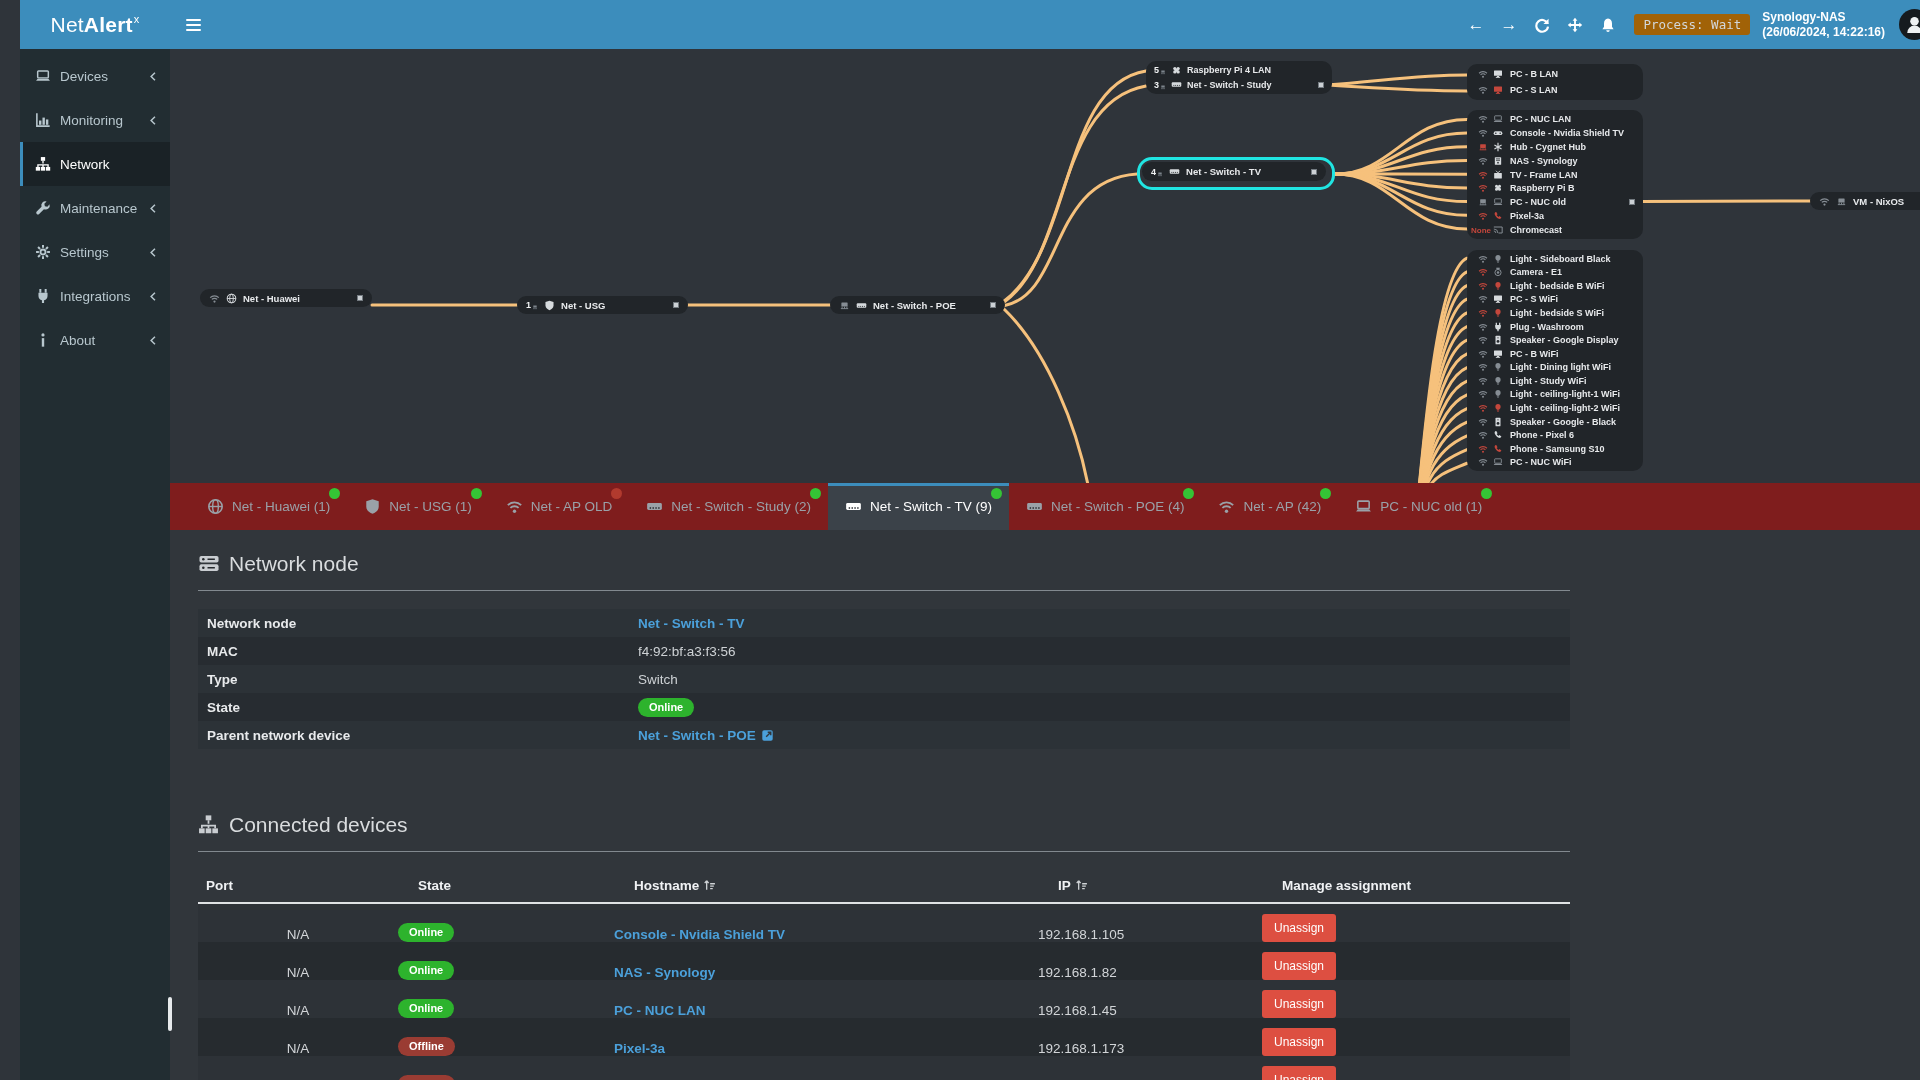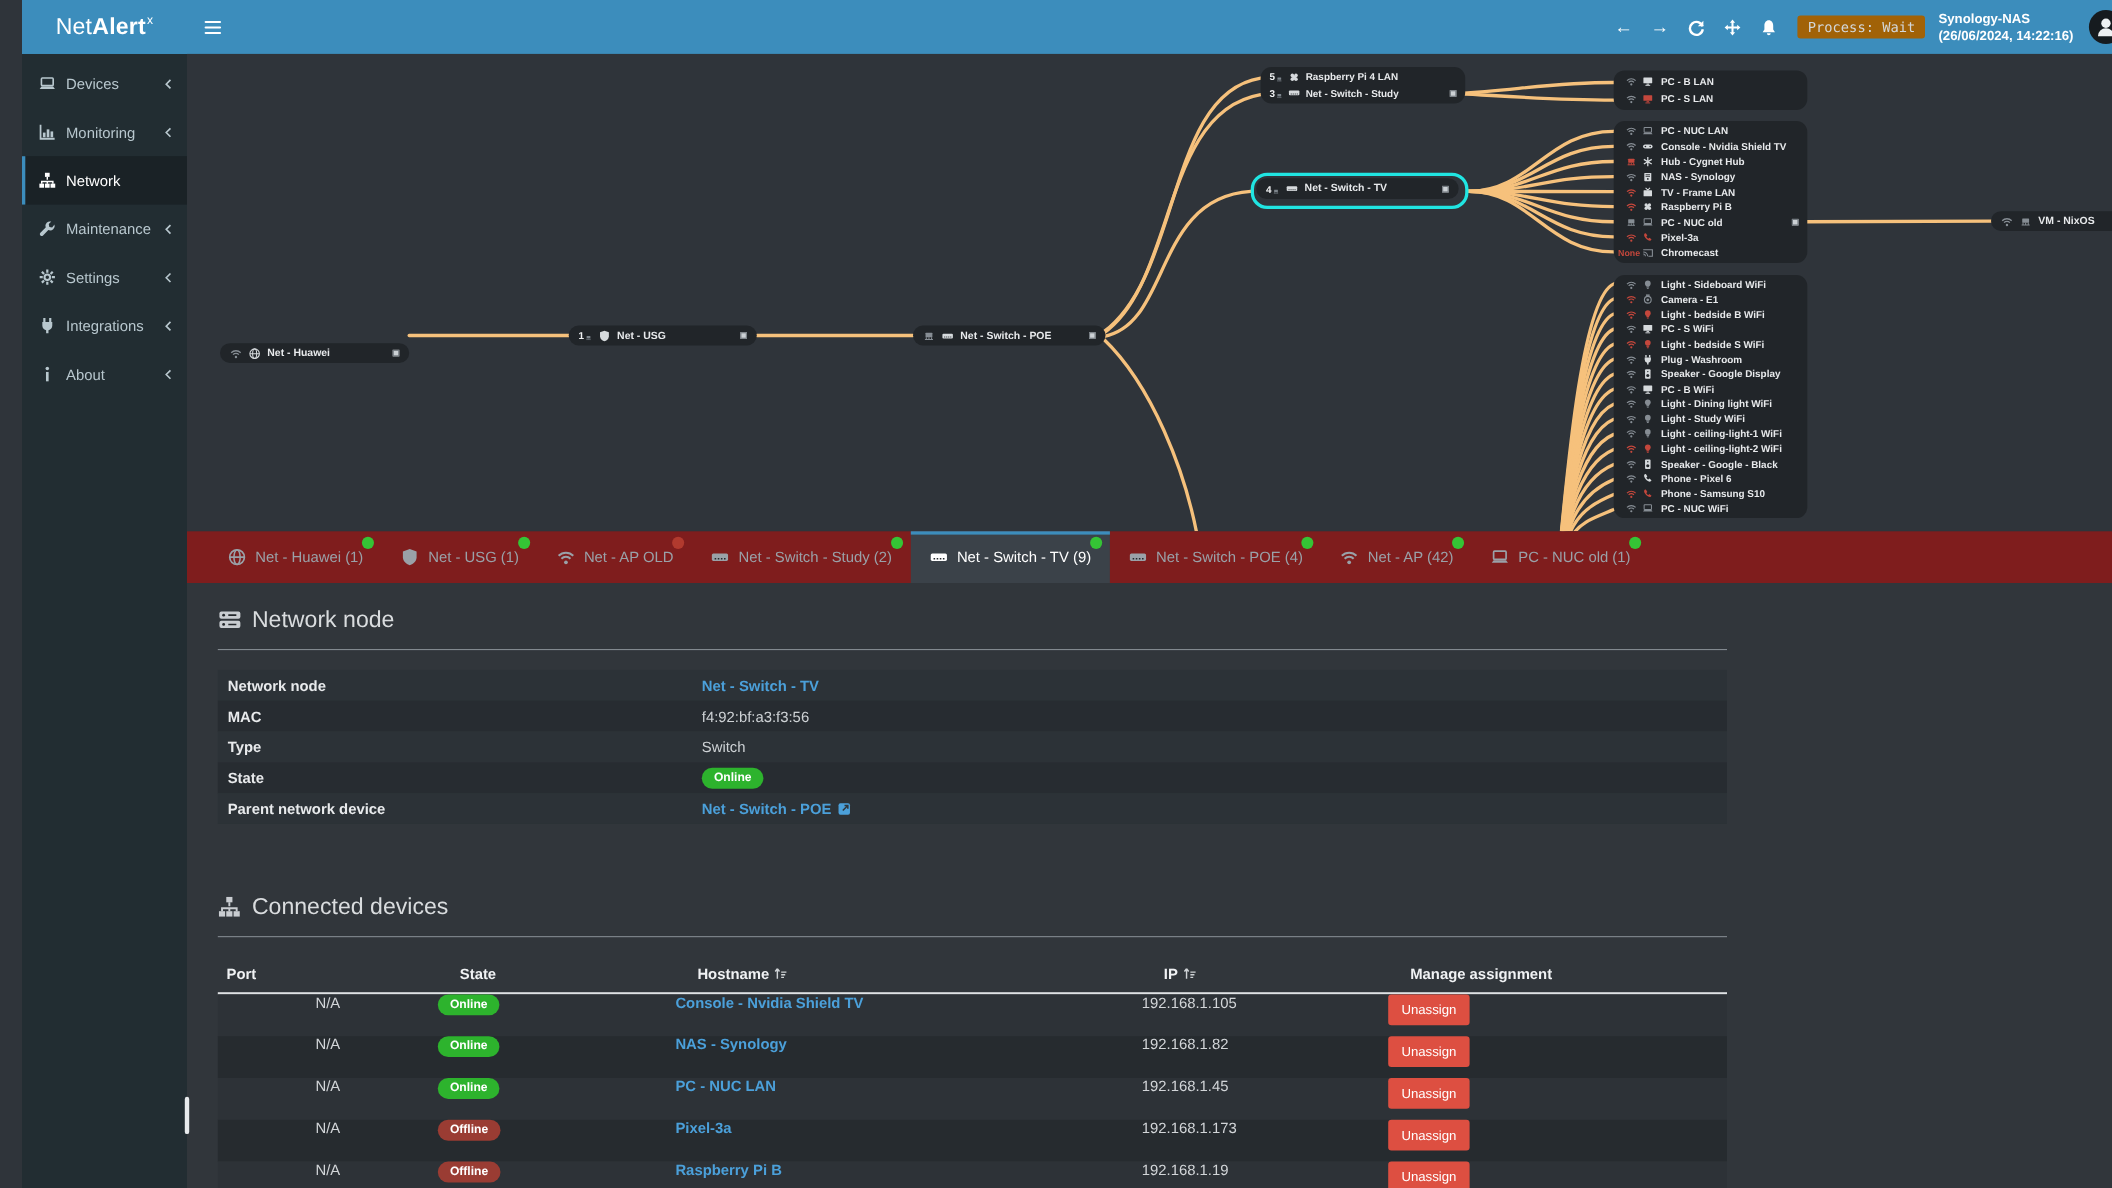--- a/index.html
+++ b/index.html
@@ -78,21 +78,21 @@
   .drow-line .val { color:#ced2d5; }
   .link { color:#4ba0da; font-weight:600; text-decoration:none; cursor:pointer; }
   .badge { display:inline-block; border-radius:10px; color:#fff; font-size:11px; font-weight:700;
     padding:3px 11px; line-height:13px; }
   .ext-ic { display:inline-block; width:13px; height:13px; vertical-align:-2px; margin-left:5px; color:#4ba0da; }
 
   .devices-sec { margin-top:64px; }
   .dev-table { margin-top:16px; }
   .thead { display:flex; height:36px; align-items:center; color:#f0f2f4; font-size:13.5px; font-weight:700;
     border-bottom:2px solid #dfe2e4; }
-  .trow { display:flex; height:38px; align-items:flex-start; font-size:13.5px; color:#d2d5d8; }
+  .trow { display:flex; height:38px; align-items:flex-end; font-size:13.5px; color:#d2d5d8; }
   .trow:nth-child(odd) { background:#262b2f; }
   .trow:nth-child(even) { background:#2d3237; }
   .col-port { width:220px; padding-left:8px; }
   .trow .col-port { text-align:center; width:200px; padding-left:0; }
   .col-state { width:216px; }
   .col-host { width:424px; }
   .col-ip { width:224px; }
   .col-manage { flex:1; }
   .sort-ic { display:inline-block; width:13px; height:13px; vertical-align:-2px; margin-left:4px; color:#cfd3d6; }
   .btn-danger { background:#dd4f41; color:#fff; border:none; border-radius:3px; font-size:12px;
@@ -256,21 +256,21 @@
         <path d="M1393,501 C1401,428 1414,332.56 1447,318.56" fill="none" stroke="#f6c17c" stroke-width="3" stroke-linecap="round"></path>
         <path d="M1393,501 C1401,428 1414,346.23 1447,332.23" fill="none" stroke="#f6c17c" stroke-width="3" stroke-linecap="round"></path>
         <path d="M1393,501 C1401,428 1414,359.9 1447,345.9" fill="none" stroke="#f6c17c" stroke-width="3" stroke-linecap="round"></path>
         <path d="M1393,501 C1401,428 1414,373.57 1447,359.57" fill="none" stroke="#f6c17c" stroke-width="3" stroke-linecap="round"></path>
         <path d="M1393,501 C1401,428 1414,387.24 1447,373.24" fill="none" stroke="#f6c17c" stroke-width="3" stroke-linecap="round"></path>
         <path d="M1393,501 C1401,428 1414,400.90999999999997 1447,386.90999999999997" fill="none" stroke="#f6c17c" stroke-width="3" stroke-linecap="round"></path>
         <path d="M1393,501 C1401,428 1414,414.58 1447,400.58" fill="none" stroke="#f6c17c" stroke-width="3" stroke-linecap="round"></path>
         <path d="M1393,501 C1401,428 1414,428.25 1447,414.25" fill="none" stroke="#f6c17c" stroke-width="3" stroke-linecap="round"></path>
         <path d="M1620,152.6 L1790,152" fill="none" stroke="#f6c17c" stroke-width="3" stroke-linecap="round"></path>
       </svg>
-  <div class="dnode" style="left: 180px; top: 263px; width: 172px; height: 18px;">
+  <div class="dnode" style="left: 180px; top: 240px; width: 172px; height: 18px;">
         <span class="ic" style="width:11px;height:11px;color:#868d94;">
           <svg viewBox="0 0 12 12" width="11" height="11">
             <path d="M1.3,5.1a6.6,6.6 0 0 1 9.4,0" fill="none" stroke="currentColor" stroke-width="1.3"></path>
             <path d="M3.1,7a4.1,4.1 0 0 1 5.8,0" fill="none" stroke="currentColor" stroke-width="1.3"></path>
             <circle cx="6" cy="9.3" r="1.2" fill="currentColor"></circle>
           </svg>
         </span>
         <span class="ic" style="width:11px;height:11px;color:#d6dadd;">
           <svg viewBox="0 0 12 12" width="11" height="11">
             <circle cx="6" cy="6" r="4.7" fill="none" stroke="currentColor" stroke-width="1.1"></circle>
@@ -607,21 +607,21 @@
           </span>
           <span class="ty">
             <span class="ic" style="width:10px;height:10px;color:#868d94;">
               <svg viewBox="0 0 12 12" width="10" height="10">
                 <circle cx="6" cy="4.4" r="3.1" fill="currentColor"></circle>
                 <rect x="4.5" y="7.5" width="3" height="1.3" fill="currentColor"></rect>
                 <rect x="5" y="9.2" width="2" height="1.1" fill="currentColor"></rect>
               </svg>
             </span>
           </span>
-          <span>Light - Sideboard WiFi</span>
+          <span>Light - Sideboard Black</span>
         </div>
         <div class="drow">
           <span class="st">
             <span class="ic" style="width:10px;height:10px;color:#c4473c;">
               <svg viewBox="0 0 12 12" width="10" height="10">
                 <path d="M1.3,5.1a6.6,6.6 0 0 1 9.4,0" fill="none" stroke="currentColor" stroke-width="1.3"></path>
                 <path d="M3.1,7a4.1,4.1 0 0 1 5.8,0" fill="none" stroke="currentColor" stroke-width="1.3"></path>
                 <circle cx="6" cy="9.3" r="1.2" fill="currentColor"></circle>
               </svg>
             </span>

